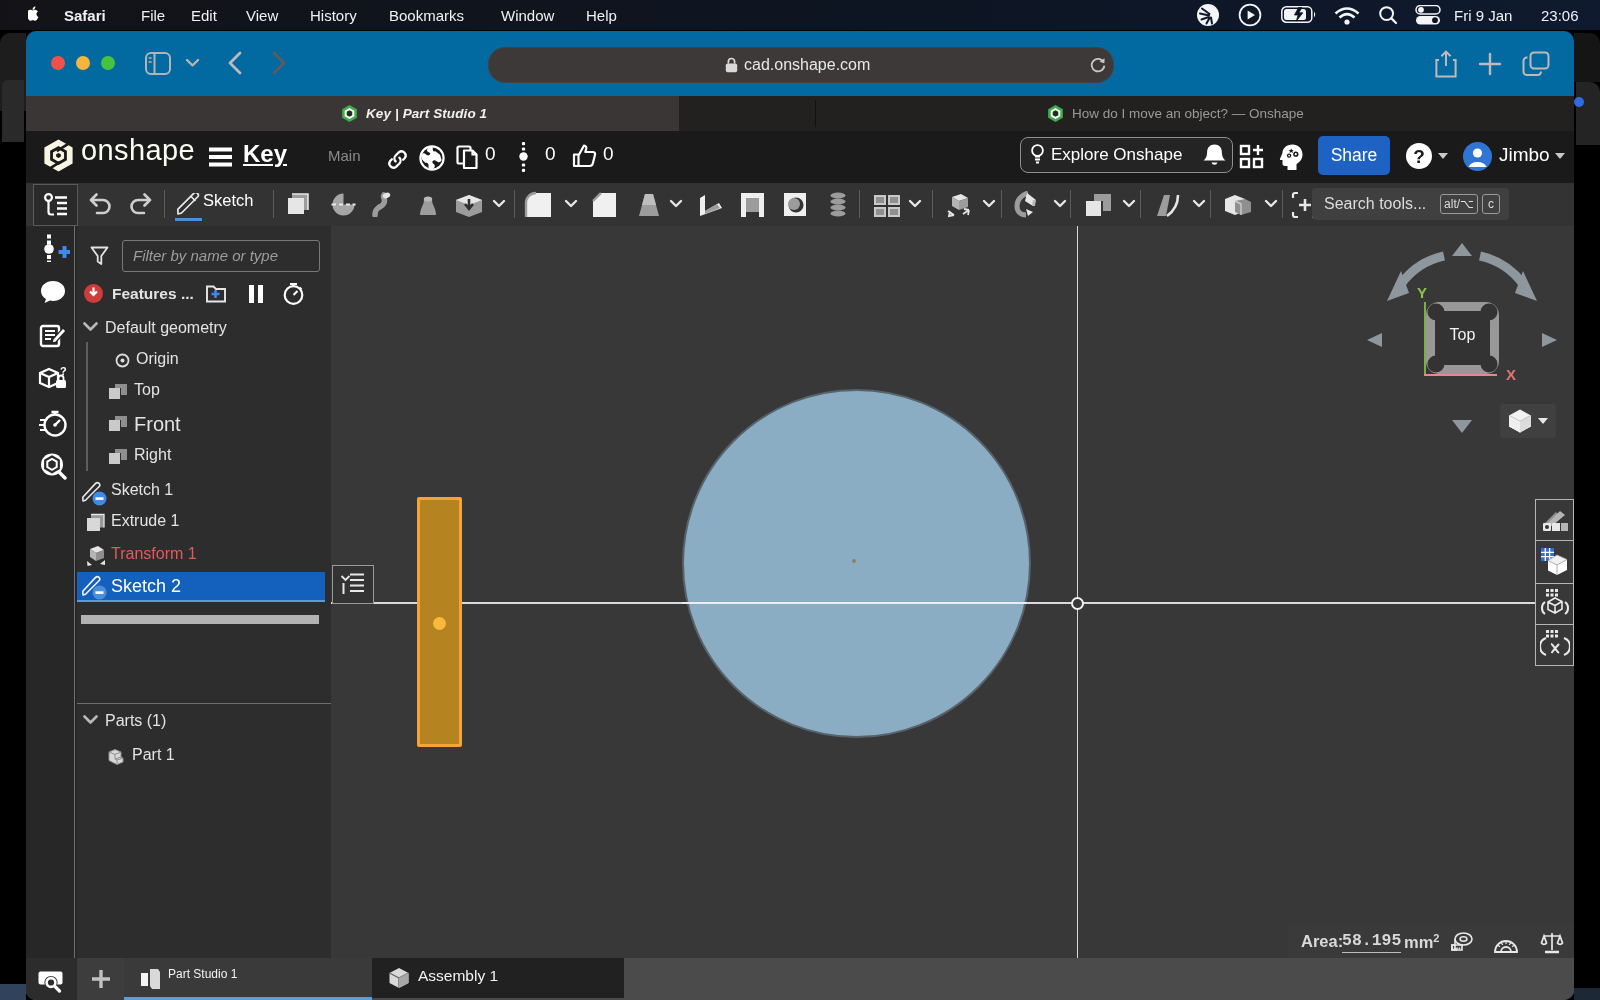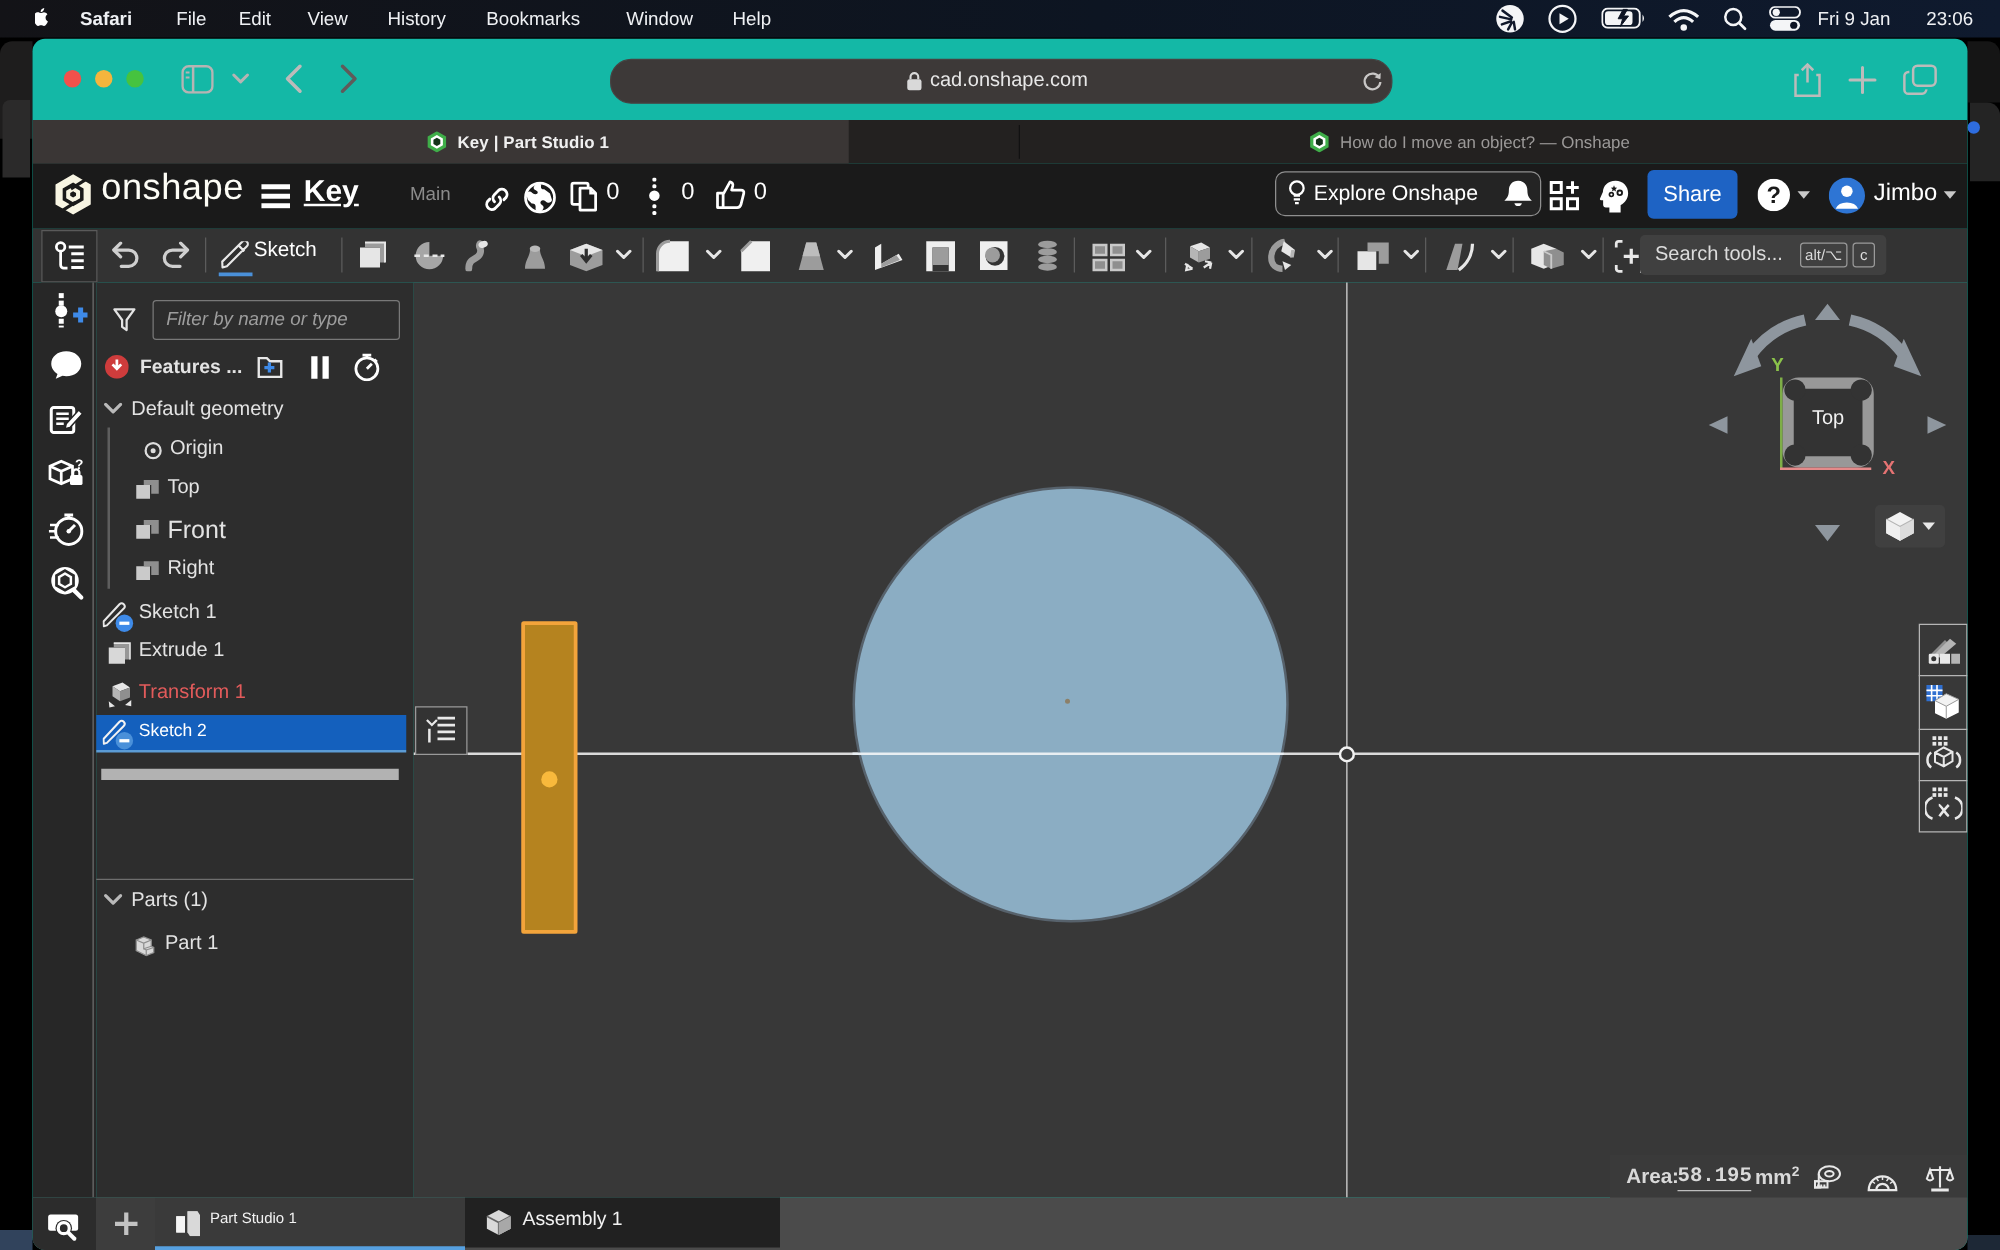--- a/index.html
+++ b/index.html
@@ -1,23 +1,23 @@
 <!DOCTYPE html>
 <html><head>
 <meta charset="utf-8">
 <style>
   html,body{margin:0;padding:0;width:1600px;height:1000px;overflow:hidden;background:#000;font-family:"Liberation Sans",sans-serif;-webkit-font-smoothing:antialiased;}
   .abs{position:absolute;}
   #menubar{position:absolute;left:0;top:0;width:1600px;height:30px;background:linear-gradient(90deg,#131317 0%,#0d1522 55%,#0f1a2e 100%);color:#eff1f4;}
   #menubar .mi{position:absolute;top:0;height:30px;line-height:31px;font-size:15px;}
-  #window{position:absolute;left:26px;top:31px;width:1548px;height:969px;background:#14b8a6;border-radius:10px;overflow:hidden;}
+  #window{position:absolute;left:26px;top:31px;width:1548px;height:969px;background:#0369a1;border-radius:10px;overflow:hidden;}
   .tl{position:absolute;top:25px;width:14px;height:14px;border-radius:50%;}
   #urlbar{position:absolute;left:462px;top:16px;width:624px;height:34px;background:#3d3938;border:1px solid #474342;border-radius:17px;color:#e8e8e8;}
   #tabbar{position:absolute;left:0;top:65px;width:1548px;height:35px;background:#232120;}
-  #tab1{position:absolute;left:0;top:0;width:653px;height:35px;background:#3a3635;color:#f0f0f0;}
+  #tab1{position:absolute;left:0;top:0;width:653px;height:35px;background:#3a3635;color:#f0f0f0;font-style:italic;}
   #oheader{position:absolute;left:0;top:100px;width:1548px;height:52px;background:#1a1a1a;color:#fff;}
   #toolbar{position:absolute;left:0;top:152px;width:1548px;height:43px;background:#333333;}
   #strip{position:absolute;left:0;top:195px;width:51px;height:732px;background:#272727;}
   #panel{position:absolute;left:51px;top:195px;width:254px;height:732px;background:#2d2d2d;color:#e3e3e3;}
   #canvas{position:absolute;left:305px;top:195px;width:1243px;height:732px;background:#383838;}
   #bottombar{position:absolute;left:0;top:927px;width:1548px;height:42px;background:#4b4b4b;}
   .caret-d{display:inline-block;width:0;height:0;border-left:5px solid transparent;border-right:5px solid transparent;border-top:6px solid #c9c9c9;}
 </style>
 </head>
 <body>
@@ -517,21 +517,21 @@
         <path d="M3 17 l5 4 -4.5 1 z M21 16 l-5 4 5 1 z" fill="#e6e6e6"></path>
       </svg>
     <div class="abs" style="left:34px;top:319px;font-size:16px;color:#e25b5b;">Transform 1</div>
     <div class="abs" style="left:0;top:346px;width:248px;height:28px;background:#1460bd;"></div>
     <div class="abs" style="left:0;top:374px;width:248px;height:2px;background:#5b9bd5;"></div>
     <svg class="abs" style="left:5px;top:349px" width="29" height="25" viewBox="0 0 29 25">
         <path d="M1 20 L3.5 19.3 L17 5.8 a2.4 2.4 0 0 0-3.4-3.4 L0.8 16.2 Z" fill="#1460bd" stroke="#f2f2f2" stroke-width="1.6" stroke-linejoin="round"></path>
         <circle cx="17.5" cy="17.5" r="7" fill="#4a90d9"></circle>
         <rect x="13.5" y="16.3" width="8" height="2.6" fill="#fff"></rect>
       </svg>
-    <div class="abs" style="left:34px;top:350px;font-size:14px;color:#fff;">Sketch 2</div>
+    <div class="abs" style="left:34px;top:350px;font-size:18px;color:#fff;">Sketch 2</div>
     <div class="abs" style="left:4px;top:389px;width:238px;height:9px;background:#b2b2b2;"></div>
     <div class="abs" style="left:0;top:477px;width:254px;height:1px;background:#6e6e6e;"></div>
     <svg class="abs" style="left:6px;top:489px" width="15" height="10" viewBox="0 0 15 10">
         <path d="M1.5 1.5 L7.5 7.5 L13.5 1.5" fill="none" stroke="#b9b9b9" stroke-width="2.6" stroke-linecap="round" stroke-linejoin="round"></path>
       </svg>
     <div class="abs" style="left:28px;top:486px;font-size:16px;">Parts (1)</div>
     <svg class="abs" style="left:29px;top:520px" width="20" height="20" viewBox="0 0 20 20">
         <path d="M3 6 L9 3.5 L15 6 L15 11 L17 12 L17 16 L11 18.5 L3 14.5 Z" fill="#d9d9d9" stroke="#8f8f8f" stroke-width="1"></path>
         <path d="M3 6 L9 8.5 L9 13 L15 11 M9 8.5 L15 6 M9 13 L11 14 L11 18.5 M11 14 L17 12" fill="none" stroke="#8f8f8f" stroke-width="1"></path>
       </svg>

